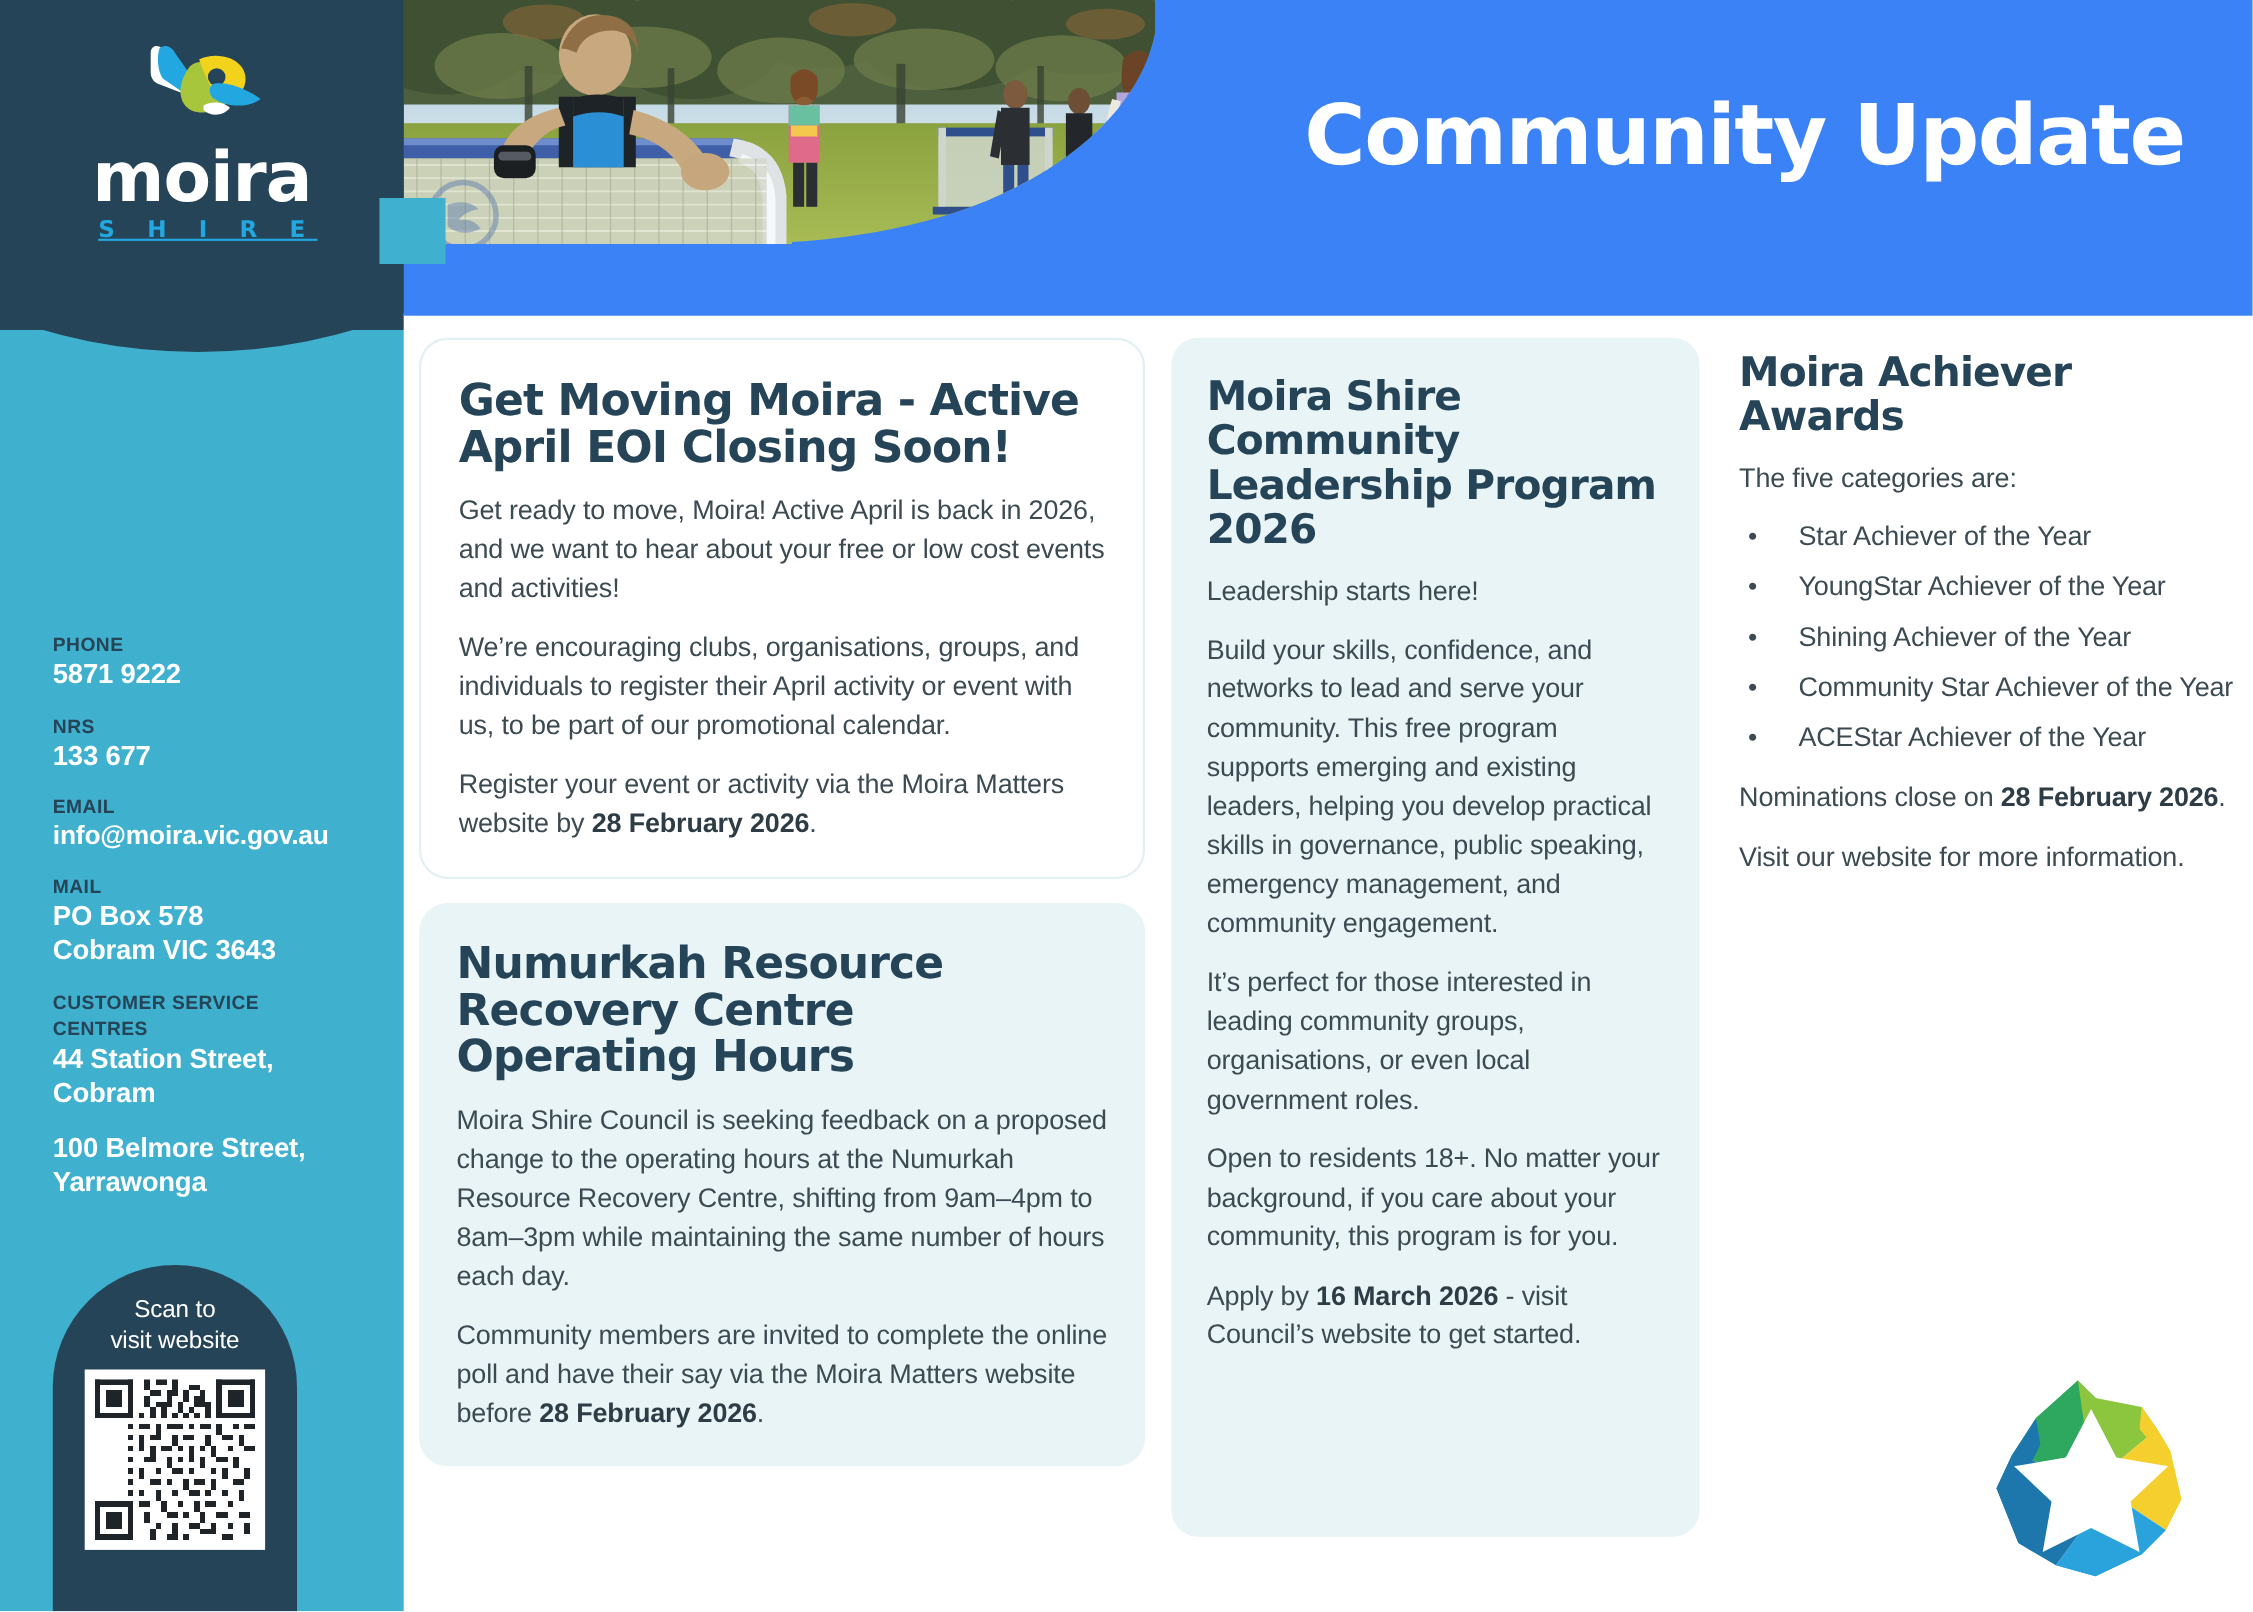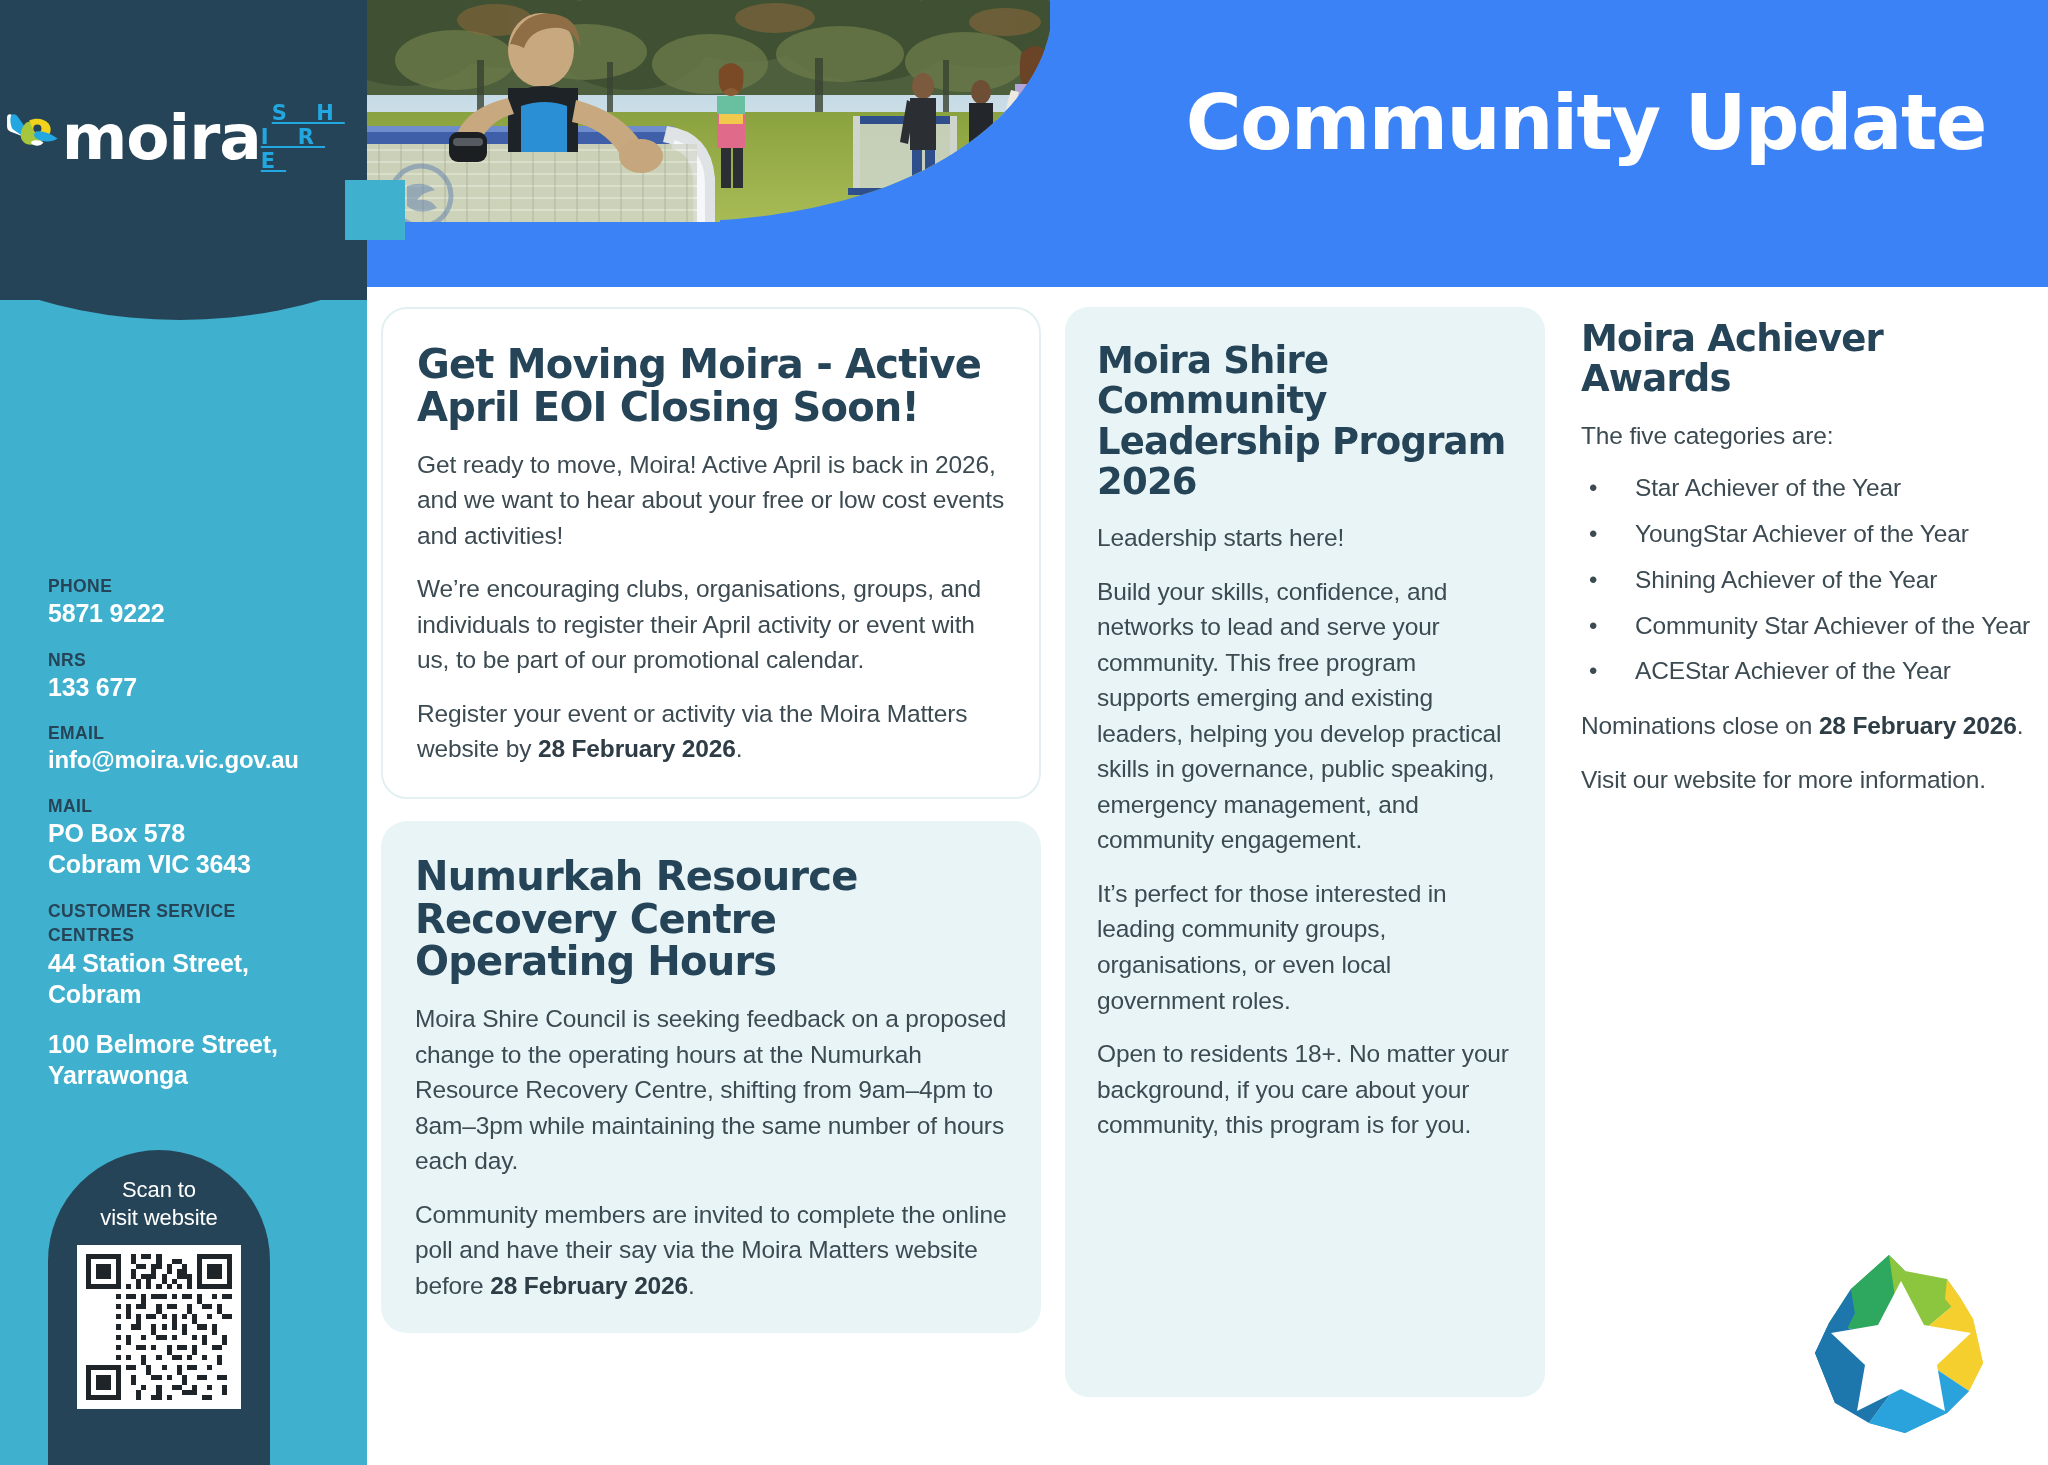--- a/index.html
+++ b/index.html
@@ -20,21 +20,21 @@
   .sidebar-navy{
     position:absolute;left:0;top:0;width:367px;height:300px;background:#264457;
   }
   
   .sidebar-navy-curve{
     position:absolute;left:-330px;top:-700px;width:1020px;height:1020px;
     border-radius:50%;background:#264457;
   }
   .logo-wrap{
     position:absolute;left:0;top:40px;width:367px;height:190px;
-    display:flex;flex-direction:row;align-items:center;justify-content:flex-start;
+    display:flex;flex-direction:column;align-items:center;justify-content:flex-start;
     z-index:3;
   }
   .logo-mark{width:122px;height:86px;display:block;}
   .logo-word{
     margin-top:6px;font-size:63px;line-height:0.95;font-weight:700;color:#ffffff;
     letter-spacing:-1px;font-family:"DejaVu Sans",sans-serif;
   }
   .logo-sub{
     margin-top:4px;font-size:21px;letter-spacing:11px;font-weight:700;color:#22a7e0;
     font-family:"DejaVu Sans",sans-serif;text-indent:11px;text-decoration:underline;
@@ -489,20 +489,21 @@
 
     </div>
 
     <div class="col col-2">
       <div class="card-tall">
         <h2 class="headline h-md">Moira Shire Community Leadership Program 2026</h2>
         <p class="body">Leadership starts here!</p>
         <p class="body">Build your skills, confidence, and networks to lead and serve your community. This free program supports emerging and existing leaders, helping you develop practical skills in governance, public speaking, emergency management, and community engagement.</p>
         <p class="body">It’s perfect for those interested in leading community groups, organisations, or even local government roles.</p>
         <p class="body">Open to residents 18+. No matter your background, if you care about your community, this program is for you.</p>
+        <p class="body"><span>Apply by </span><span class="b">16 March 2026</span><span> - visit Council’s website to get started.</span></p>
       </div>
     </div>
 
     <div class="col col-3">
       <div class="col-3-inner">
         <h2 class="headline h-md">Moira Achiever Awards</h2>
         <p class="body">The five categories are:</p>
         <ul class="cats">
           <li><span class="bullet">•</span><span>Star Achiever of the Year</span></li>
           <li><span class="bullet">•</span><span>YoungStar Achiever of the Year</span></li>

